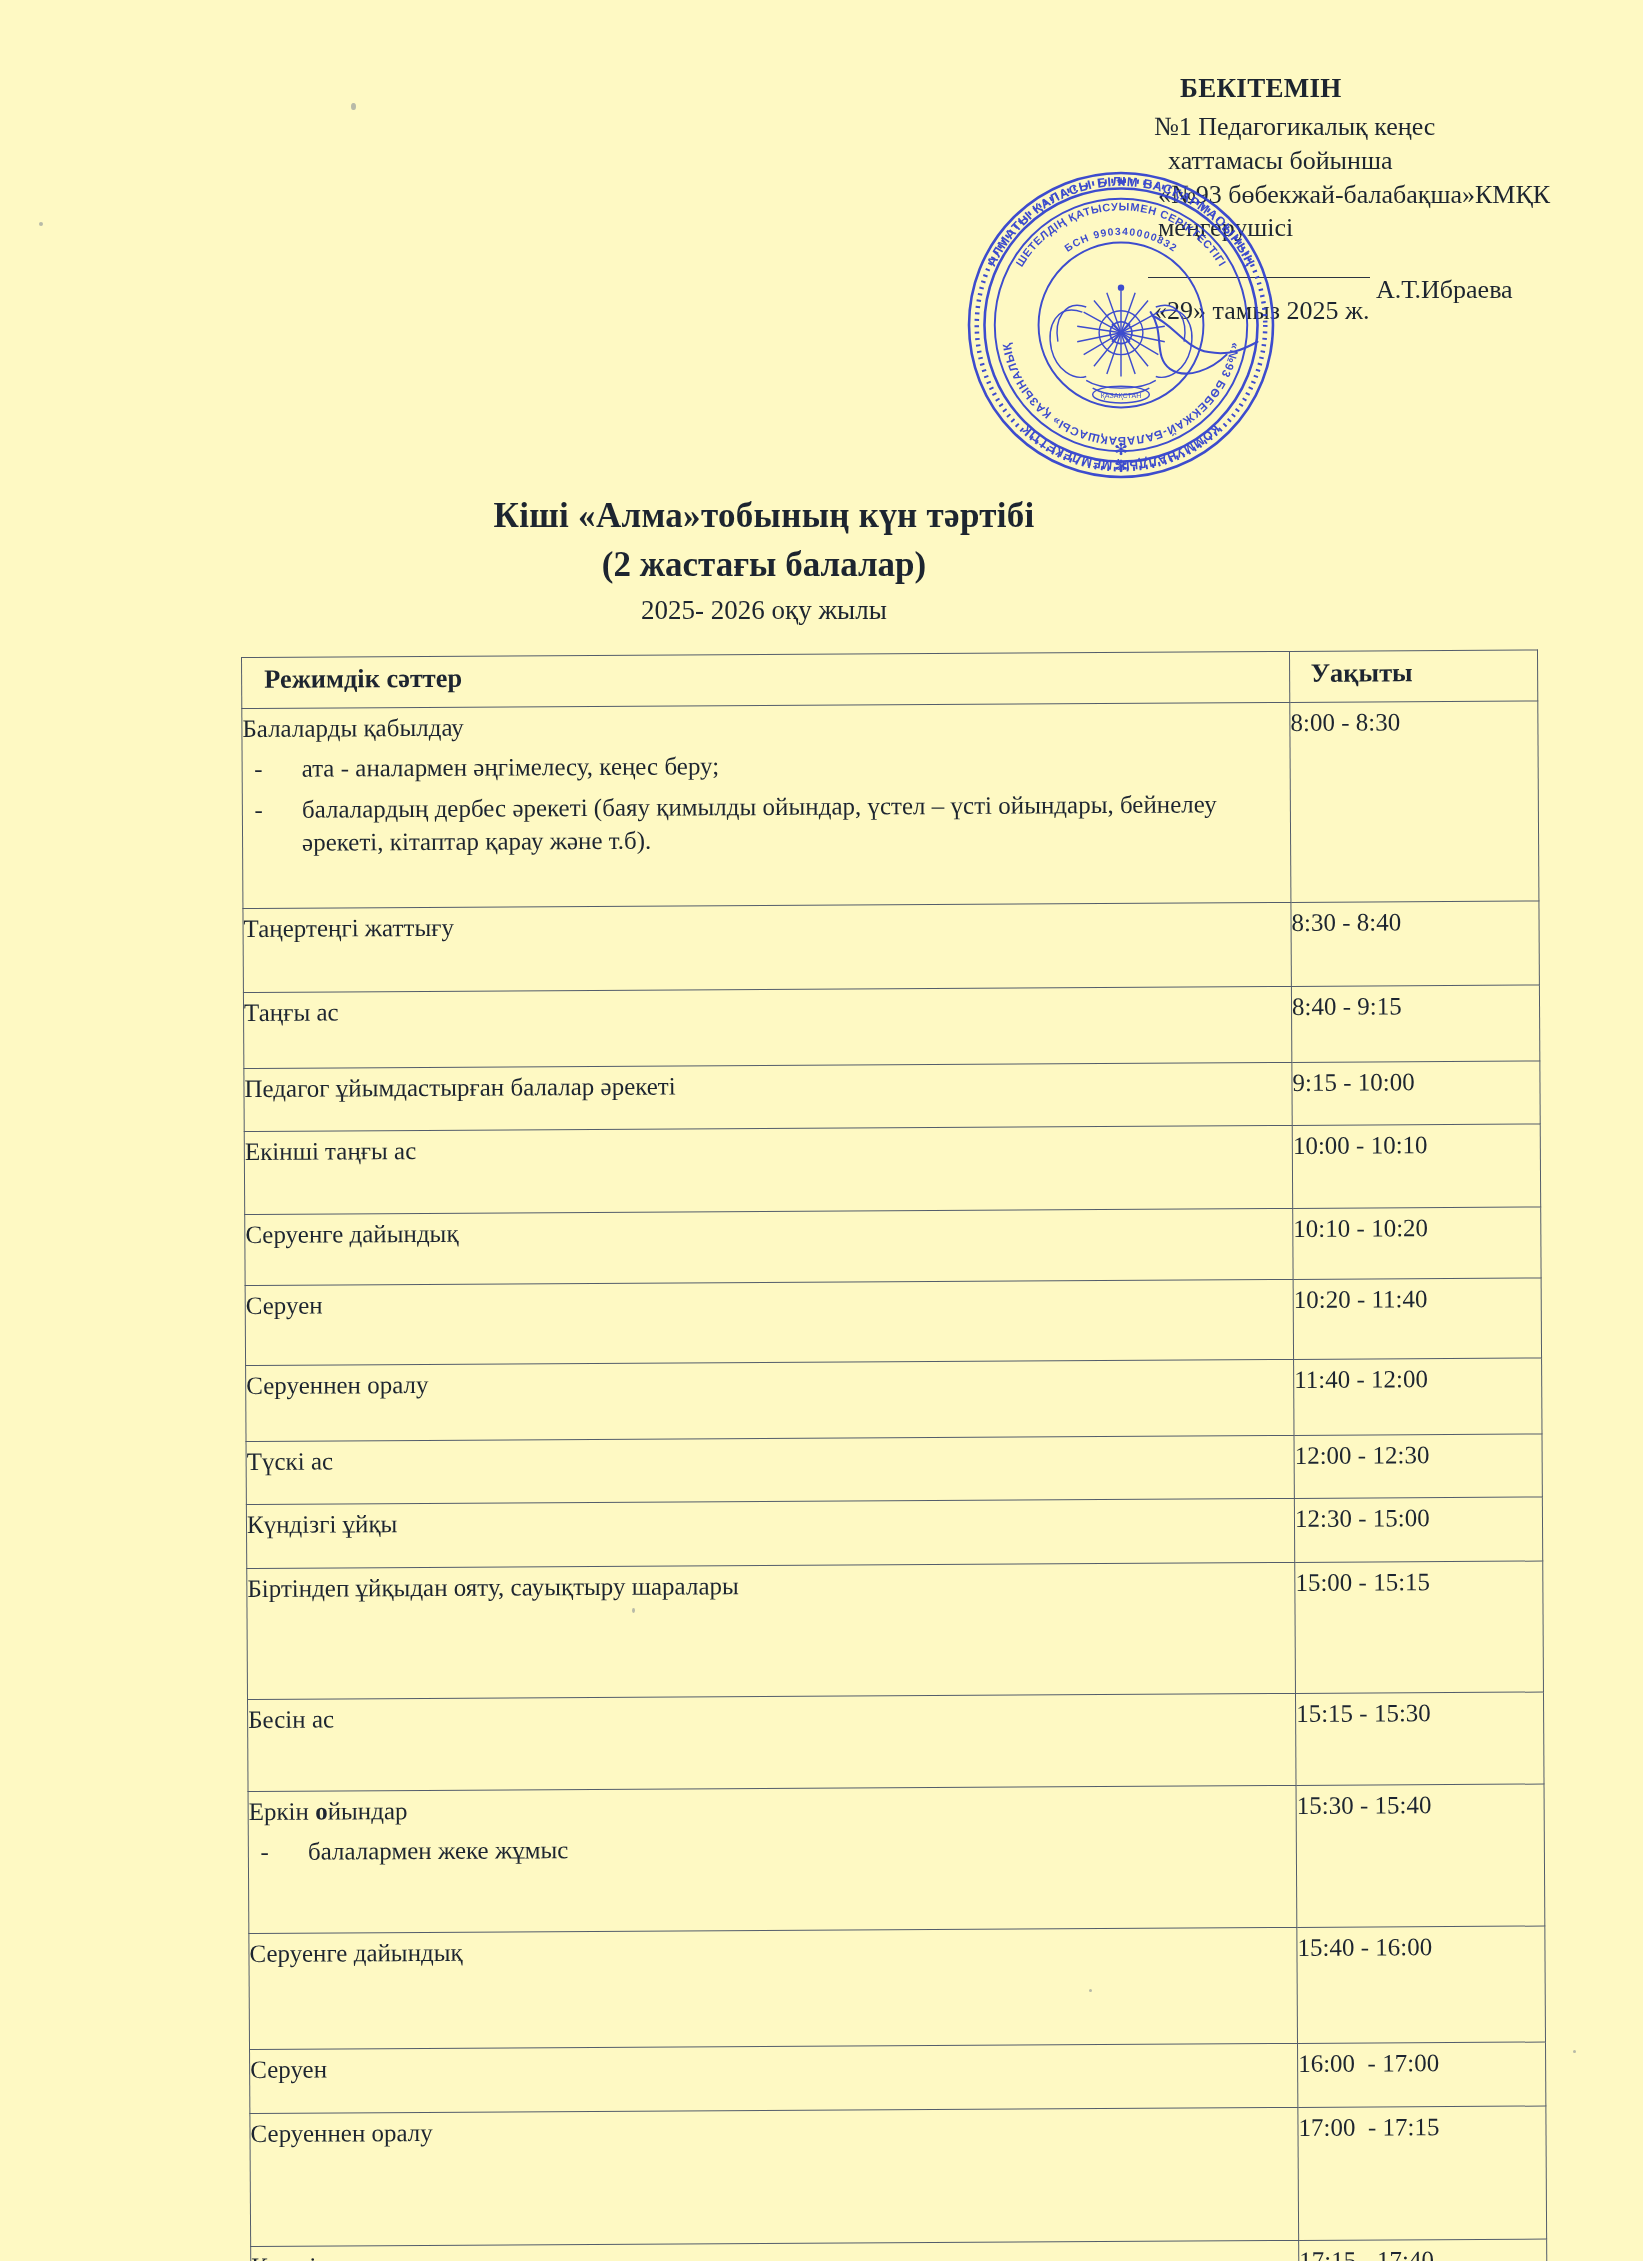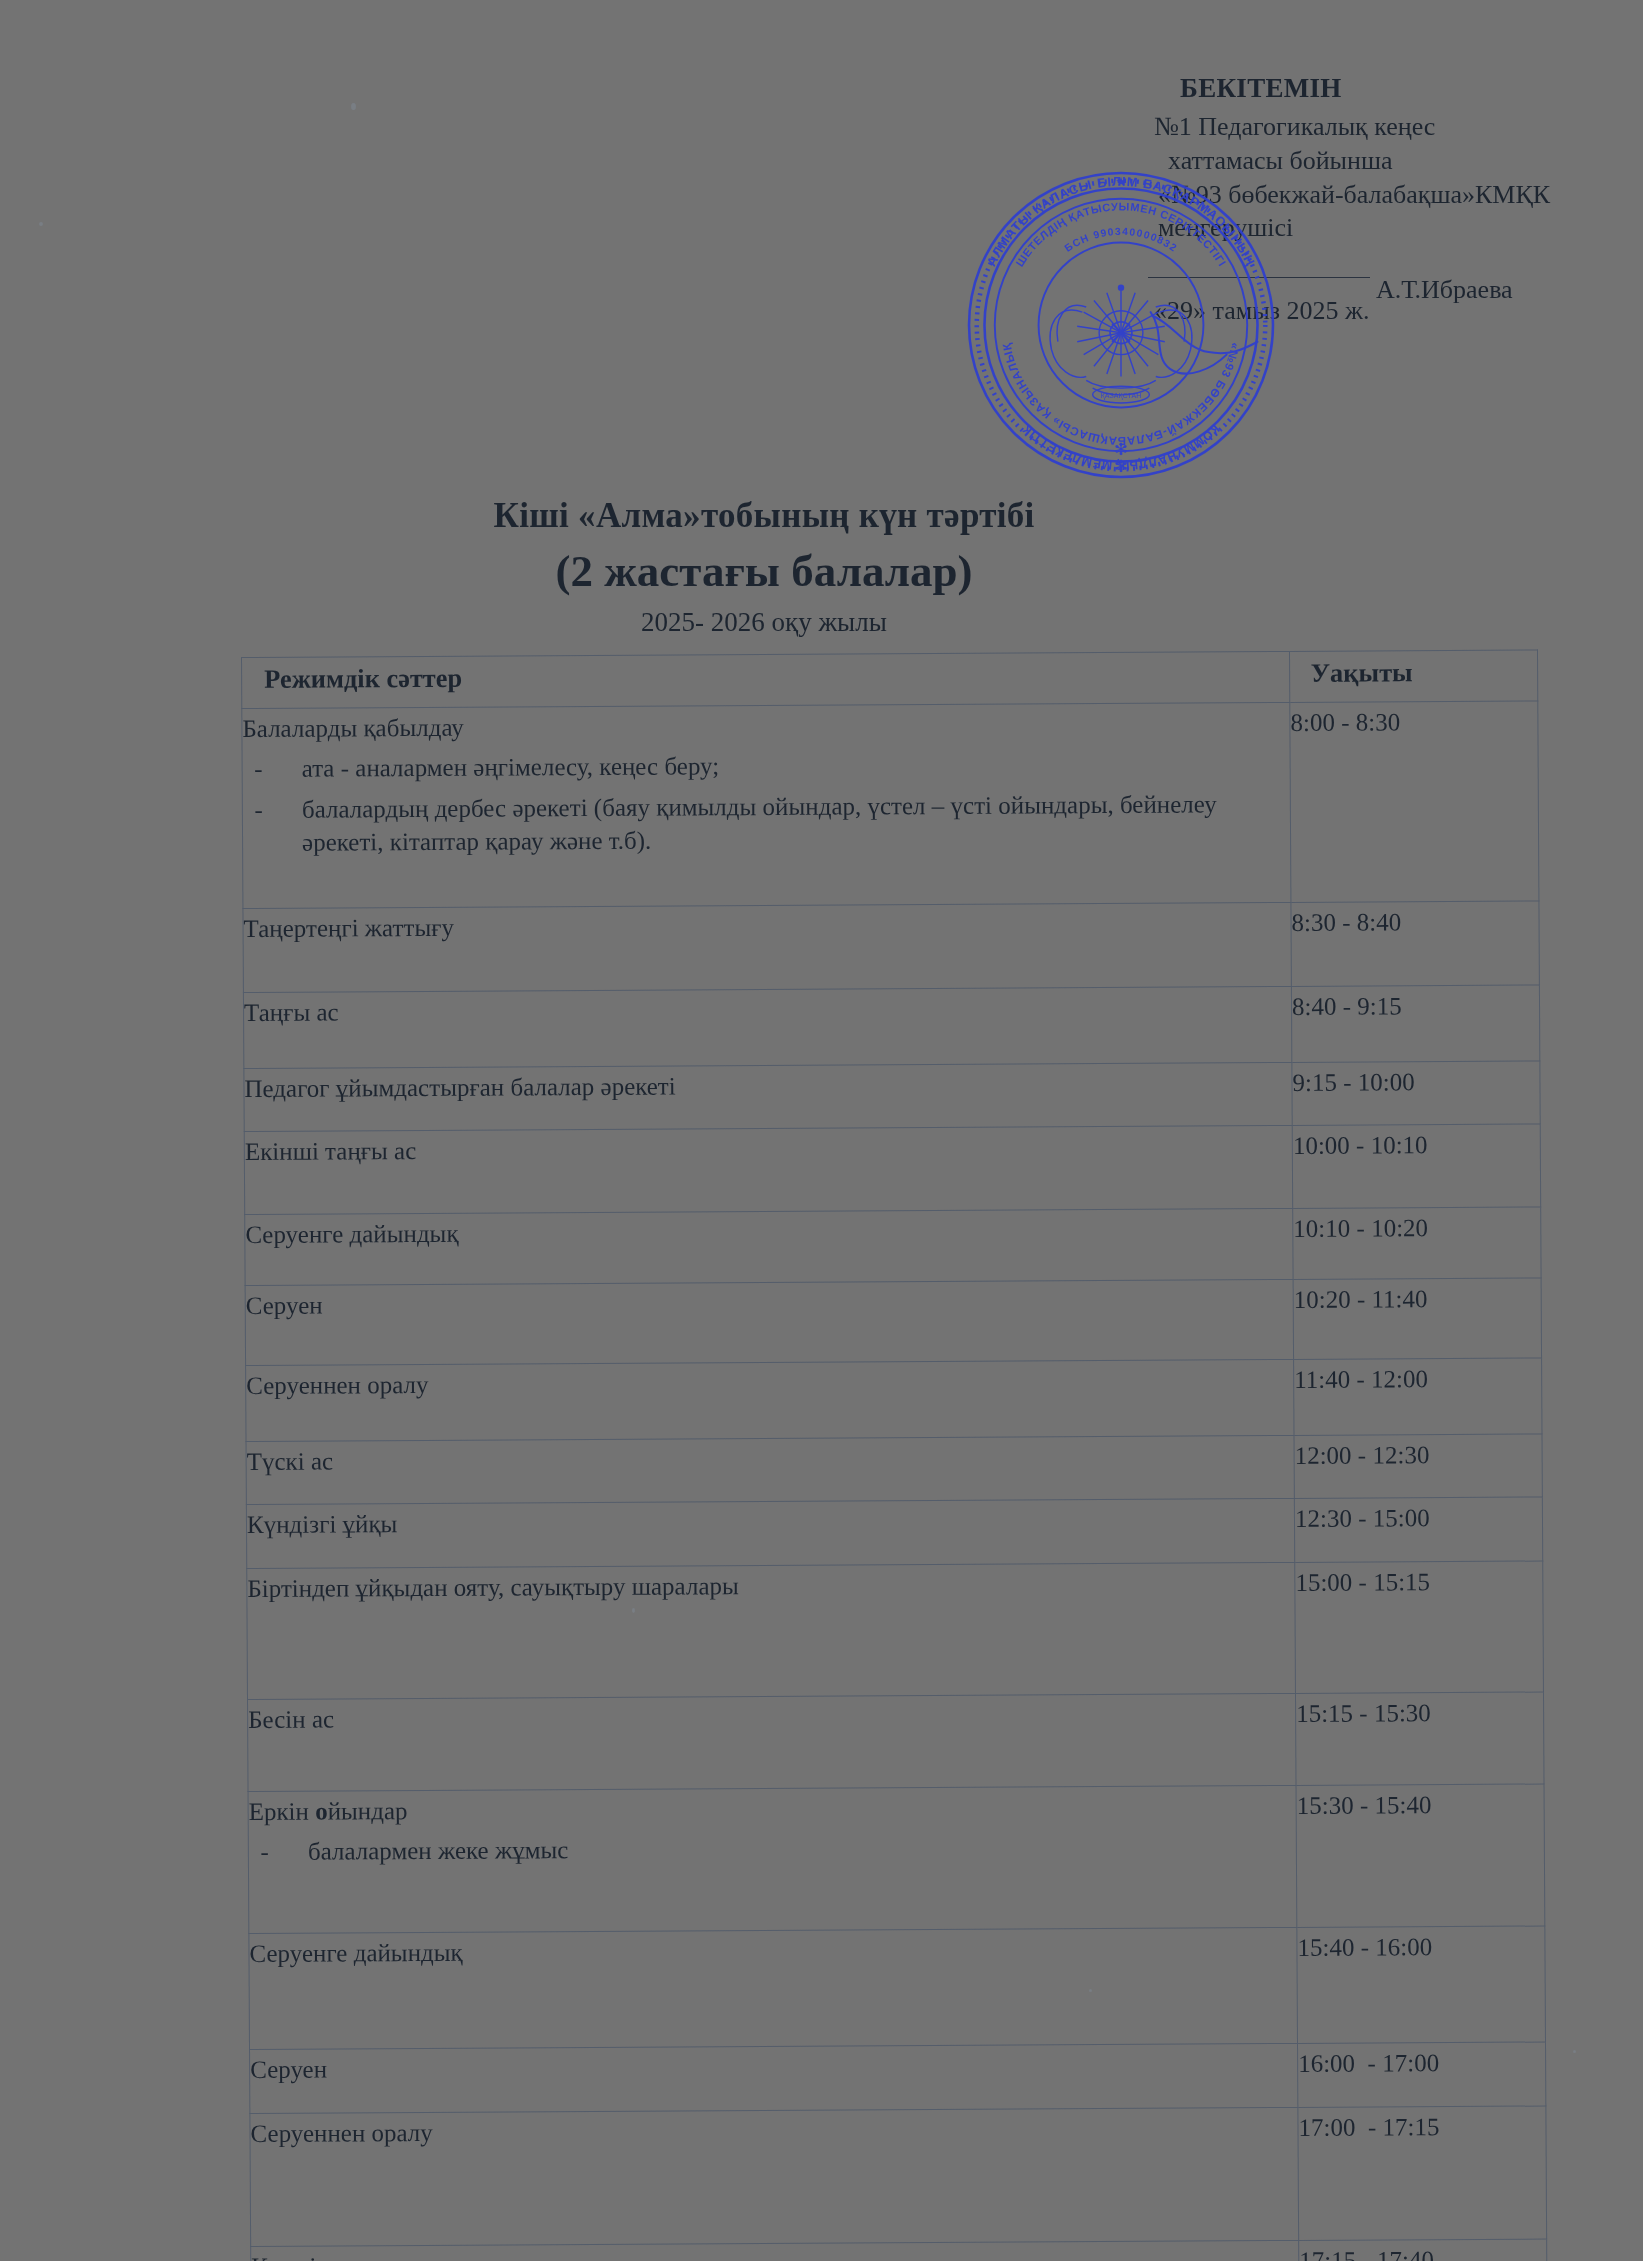--- a/index.html
+++ b/index.html
@@ -4,21 +4,21 @@
 <style>
   html, body {
     margin: 0;
     padding: 0;
     background: #ffffff;
   }
   .page {
     position: relative;
     width: 1644px;
     height: 2261px;
-    background: #737373;
+    background: #fef9c3;
     font-family: "Liberation Serif", "DejaVu Serif", serif;
     color: #1d2530;
     overflow: hidden;
   }
 
   
   .speck {
     position: absolute;
     background: #7e8691;
     border-radius: 50%;
@@ -97,21 +97,21 @@
     width: 1528px;
     text-align: center;
   }
   .doc-title .l1 {
     font-size: 35px;
     font-weight: bold;
     letter-spacing: 0.3px;
     text-align: center;
   }
   .doc-title .l2 {
-    font-size: 45px;
+    font-size: 35px;
     font-weight: bold;
     margin-top: 9px;
   }
   .doc-title .l3 {
     font-size: 27px;
     font-weight: normal;
     margin-top: 10.3px;
   }
 
   

